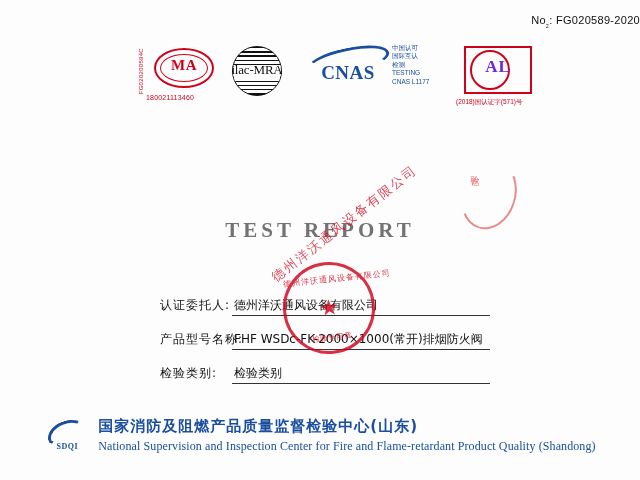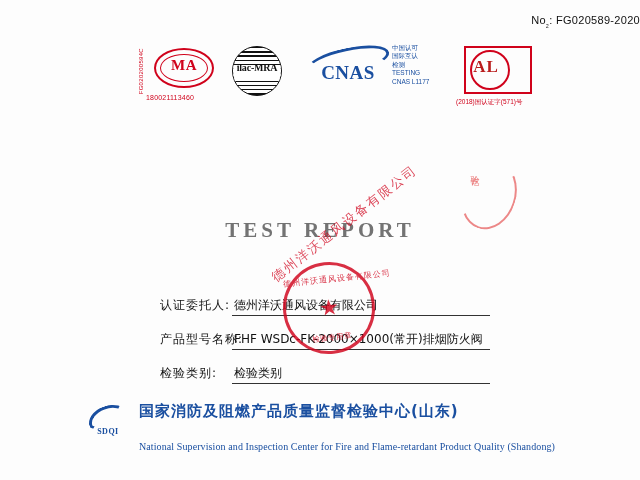--- a/index.html
+++ b/index.html
@@ -119,22 +119,22 @@
     height: 16px;
     background: #fff;
     border-top: 1px solid #111;
     border-bottom: 1px solid #111;
   }
   .ilac-text {
     position: absolute;
     left: 0; right: 0;
     top: 18px;
     text-align: center;
-    font-size: 10px;
-    font-weight: bold;
+    font-size: 13px;
+    font-weight: normal;
     color: #111;
     font-family: "Liberation Serif", serif;
     letter-spacing: -.2px;
   }
 
   
   .logo-cnas { left: 160px; width: 96px; height: 68px; }
   .cnas-swoosh {
     position: absolute;
     left: 6px; top: 4px;
@@ -188,25 +188,25 @@
     position: absolute;
     left: 12px; top: 6px;
     width: 40px; height: 40px;
     border: 2px solid #d0021b;
     border-radius: 50%;
     box-sizing: border-box;
   }
   .cal-text {
     position: absolute;
     left: 6px; top: 13px;
-    width: 44px;
+    width: 68px;
     text-align: center;
     font-size: 17px;
     font-weight: bold;
-    color: #b91c1c;
+    color: #6d28d9;
     font-family: "Liberation Serif", serif;
     letter-spacing: 1px;
   }
   .cal-code {
     position: absolute;
     left: -2px; top: 54px;
     font-size: 6.5px;
     color: #d0021b;
     white-space: nowrap;
   }
@@ -404,22 +404,22 @@
   }
   .footer-cn {
     font-size: 15px;
     font-weight: bold;
     color: #1a4fa0;
     letter-spacing: 1px;
     font-family: "DejaVu Sans", sans-serif;
     text-align: left;
   }
   .footer-en {
-    margin-top: 20px;
-    font-size: 10px;
+    margin-top: 3px;
+    font-size: 12px;
     color: #1a4fa0;
     letter-spacing: .1px;
     font-family: "Liberation Serif", serif;
     text-align: right;
   }
 </style>
 </head>
 <body>
 
 <div class="page">

